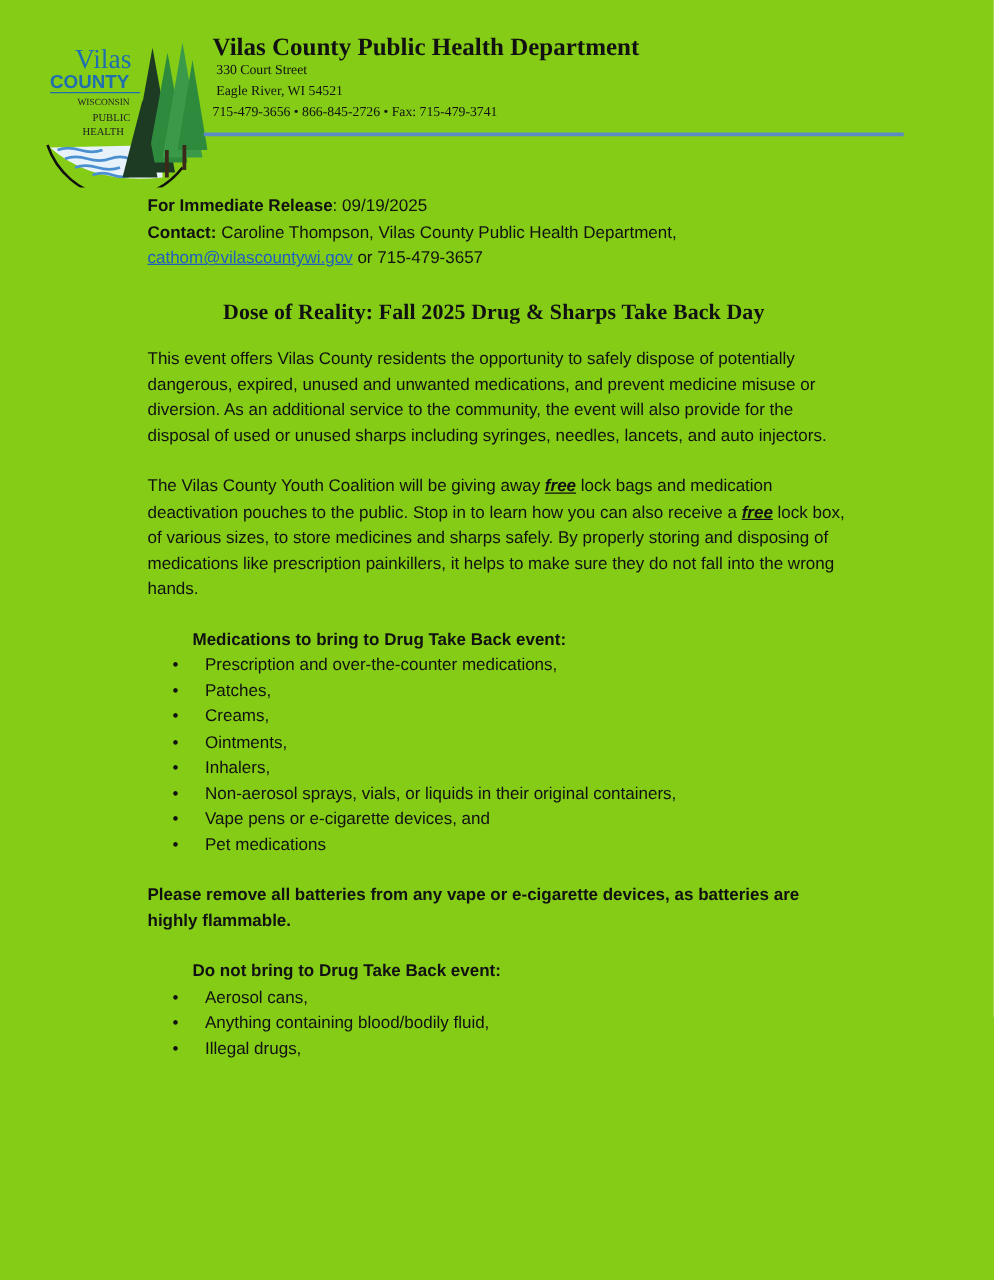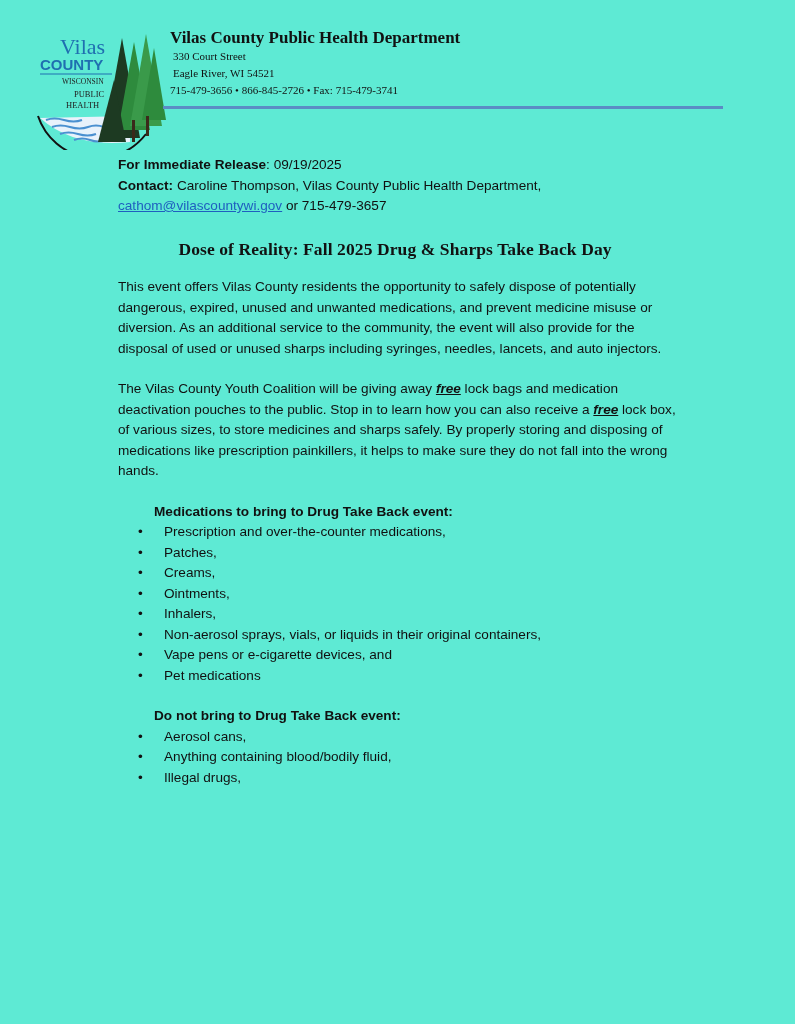--- a/index.html
+++ b/index.html
@@ -1,22 +1,22 @@
 <!DOCTYPE html>
 <html><head>
   <meta charset="utf-8">
   <style>
     html, body { margin: 0; padding: 0; background: #ffffff; }
     body { width: 795px; height: 1024px; position: relative; overflow: hidden; color: #111; }
-    .page { position: absolute; left: 0; top: 0; width: 795px; height: 1024px; background: #5eead4; }
+    .page { position: absolute; left: 0; top: 0; width: 795px; height: 1024px; background: #84cc16; }
 
     
     .logo { position: absolute; left: 34px; top: 30px; width: 132px; height: 120px; }
     .lh-text { position: absolute; left: 170px; top: 28px; font-family: "Liberation Serif", serif; color: #111; }
-    .lh-title { font-size: 17px; font-weight: bold; line-height: 20px; margin: 0; }
+    .lh-title { font-size: 20px; font-weight: bold; line-height: 20px; margin: 0; }
     .lh-line { font-size: 11px; line-height: 17px; margin: 0; }
     .lh-line.indent { padding-left: 3px; }
     .lh-rule { position: absolute; left: 163px; top: 106px; width: 560px; height: 3px; background: #5b8cc4; }
 
     
     .content { position: absolute; left: 118px; top: 155px; width: 560px; font-family: "Liberation Sans", sans-serif; font-size: 13.6px; line-height: 20.5px; color: #111; }
     .content p { margin: 0; }
     .release-line, .contact-line, .email-line { white-space: nowrap; }
     .bold { font-weight: bold; }
     .email-link { color: #1f5fbf; text-decoration: underline; }
@@ -95,20 +95,21 @@
       <li><span class="bullet">•</span><span>Prescription and over-the-counter medications,</span></li>
       <li><span class="bullet">•</span><span>Patches,</span></li>
       <li><span class="bullet">•</span><span>Creams,</span></li>
       <li><span class="bullet">•</span><span>Ointments,</span></li>
       <li><span class="bullet">•</span><span>Inhalers,</span></li>
       <li><span class="bullet">•</span><span>Non-aerosol sprays, vials, or liquids in their original containers,</span></li>
       <li><span class="bullet">•</span><span>Vape pens or e-cigarette devices, and</span></li>
       <li><span class="bullet">•</span><span>Pet medications</span></li>
     </ul>
 
+    <p class="warning">Please remove all batteries from any vape or e-cigarette devices, as batteries are highly flammable.</p>
 
     <p class="list-head">Do not bring to Drug Take Back event:</p>
     <ul class="items">
       <li><span class="bullet">•</span><span>Aerosol cans,</span></li>
       <li><span class="bullet">•</span><span>Anything containing blood/bodily fluid,</span></li>
       <li><span class="bullet">•</span><span>Illegal drugs,</span></li>
     </ul>
   </div>
 </div>
 

